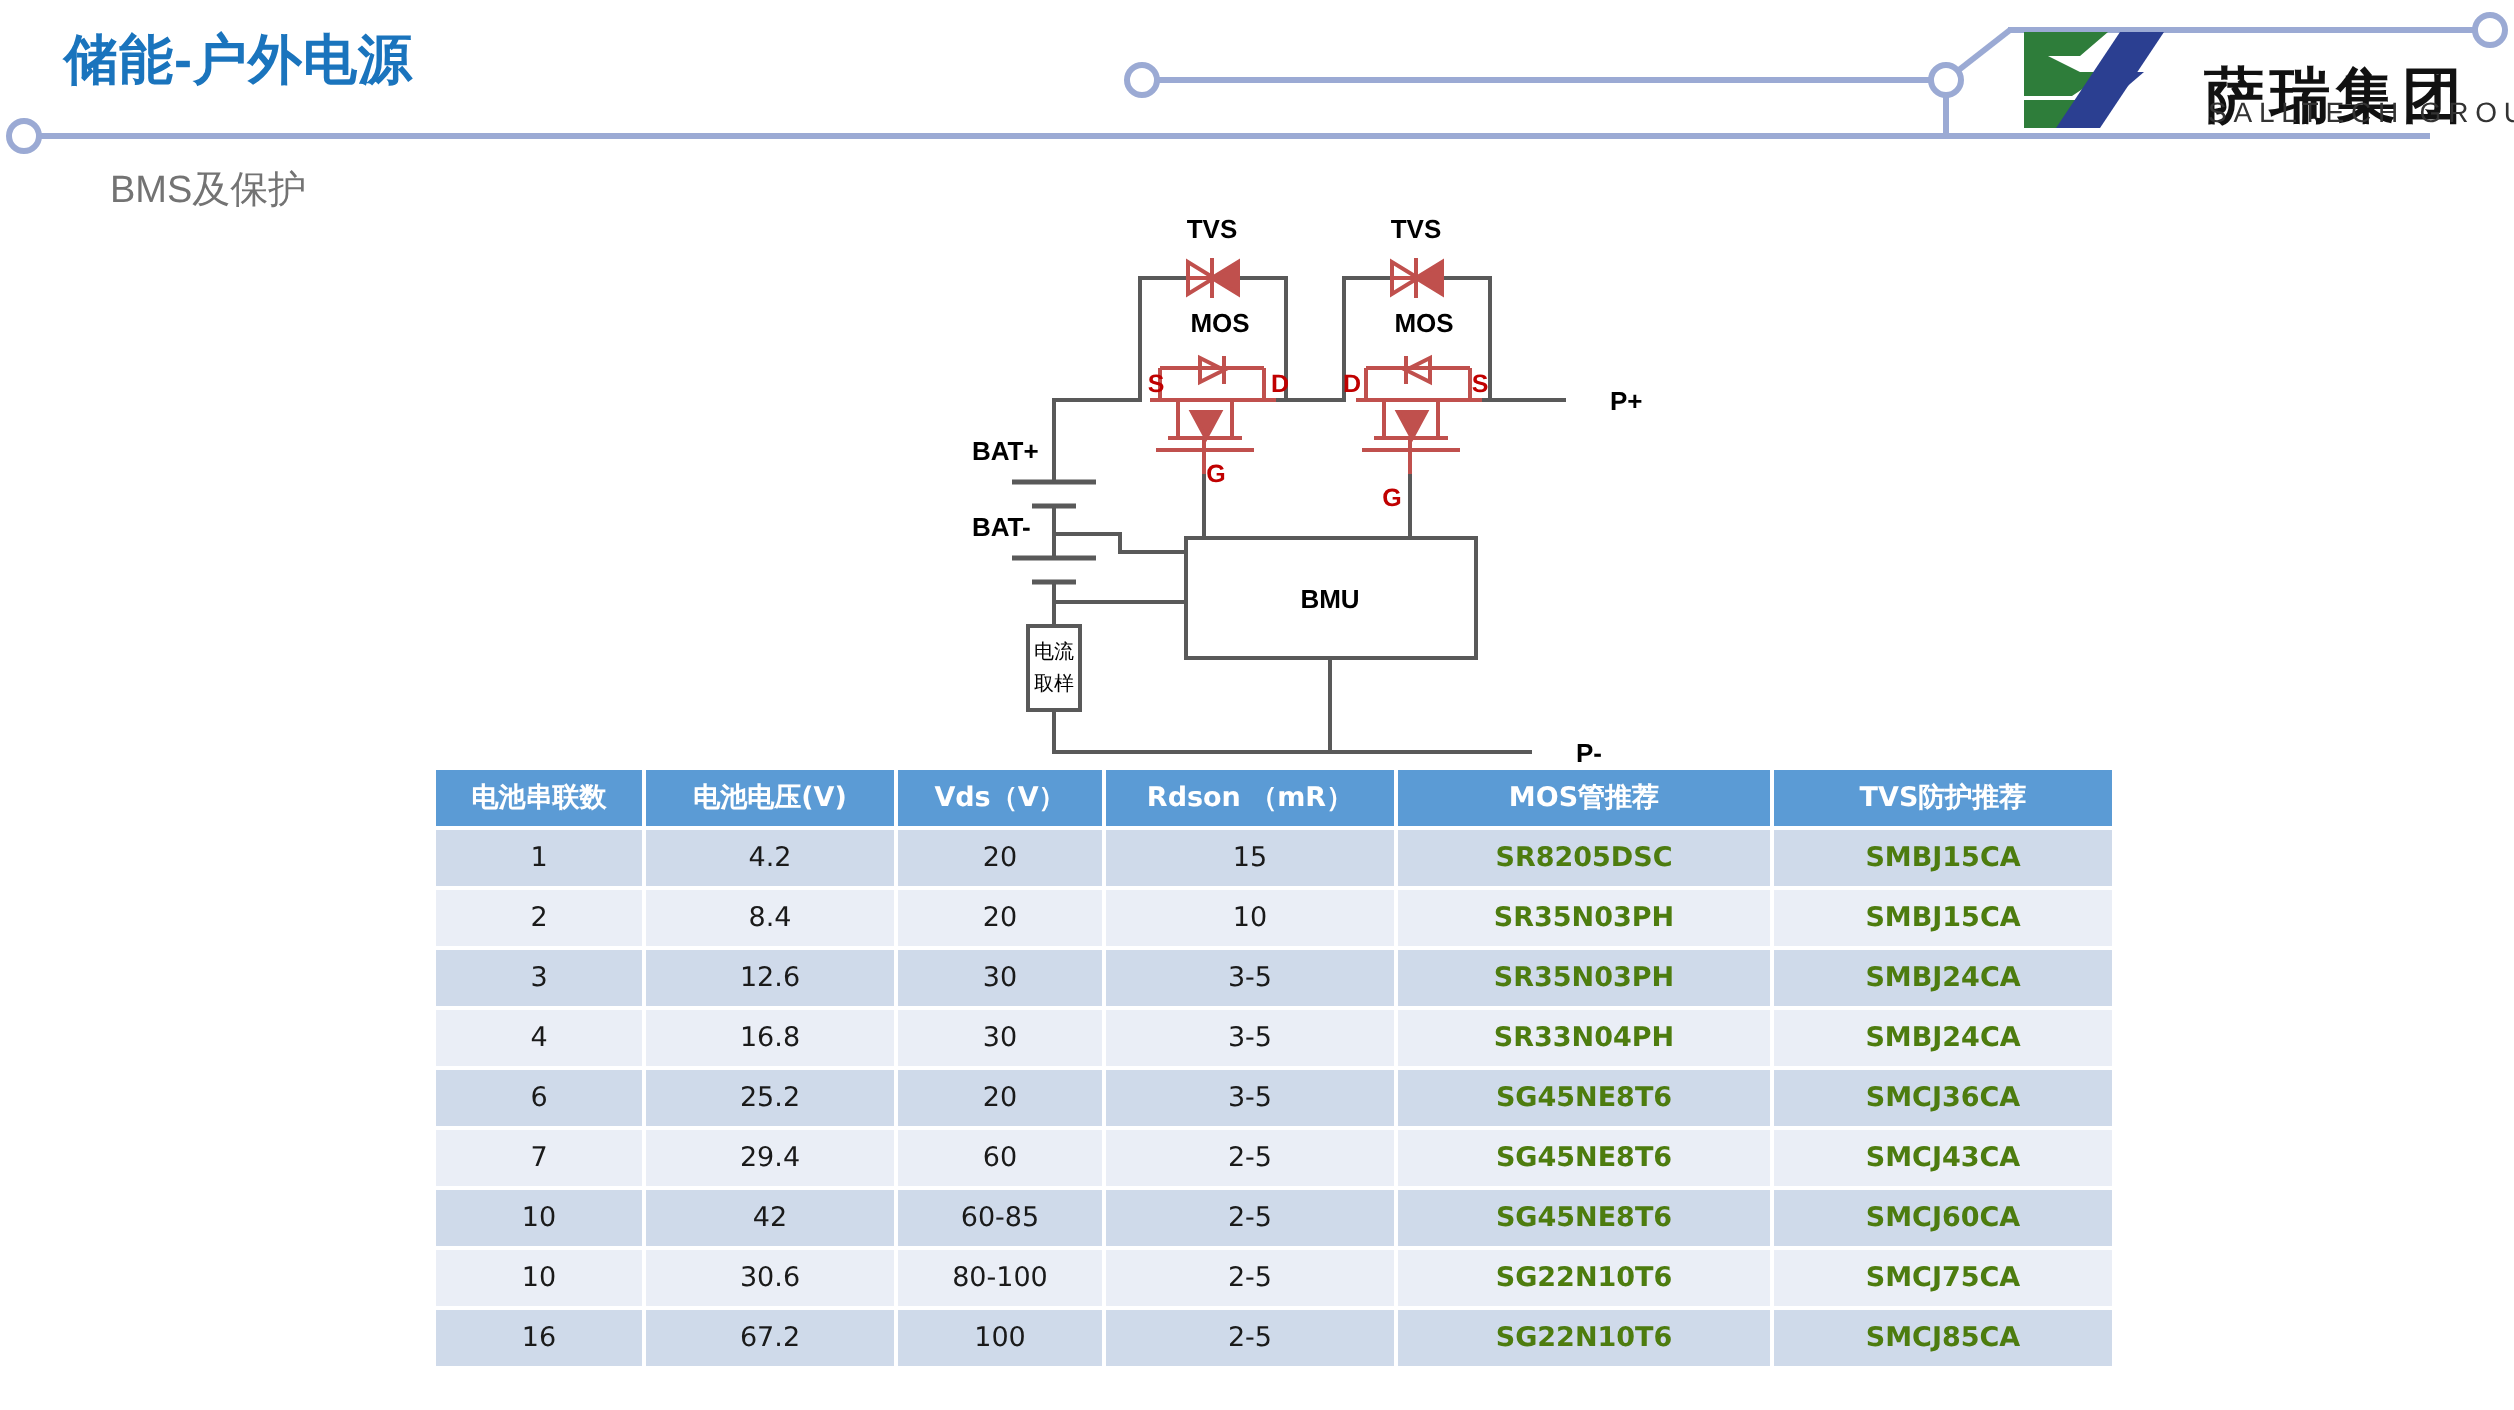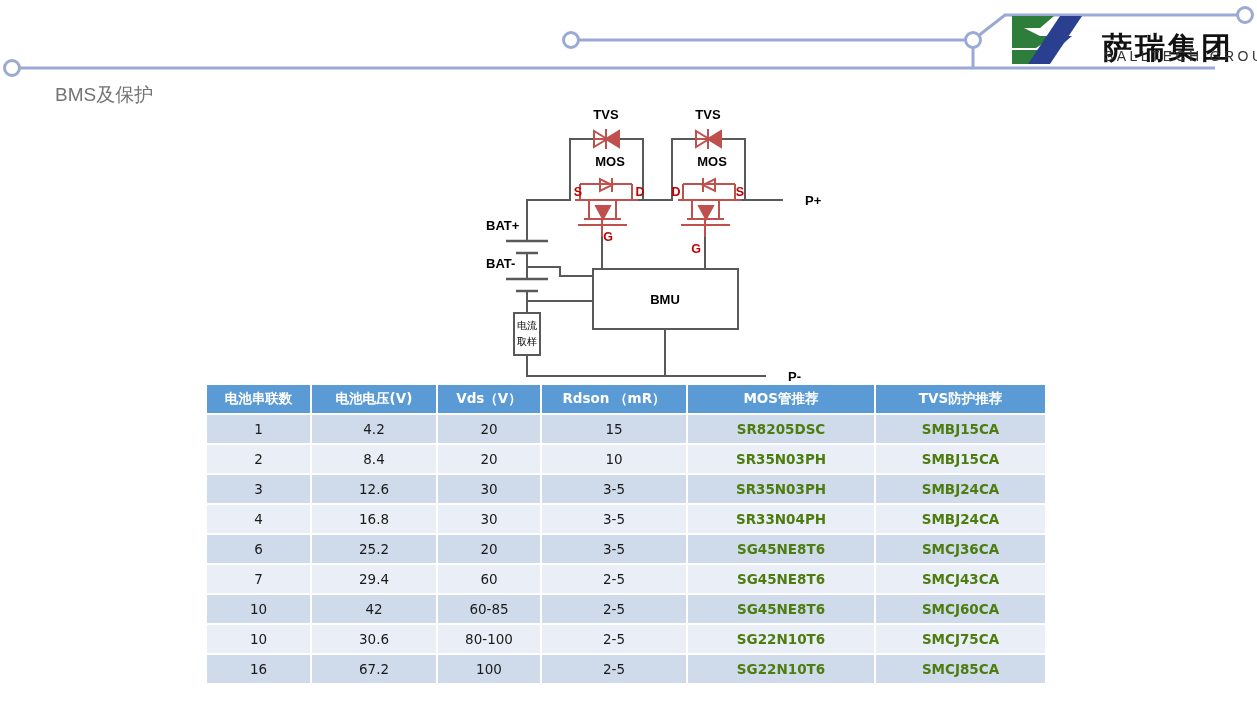--- a/index.html
+++ b/index.html
@@ -35,21 +35,21 @@
   #subtitle{
     position:absolute;left:55px;top:82px;
     font-size:19px;color:#737373;white-space:nowrap;
   }
 
   
   #circuit{position:absolute;left:460px;top:85px;width:400px;height:290px;margin-top:16px;}
 
   
   #spec-table{
-    position:absolute;left:207px;top:385px;
+    position:absolute;left:218px;top:385px;
     width:838px;border-collapse:collapse;
     table-layout:fixed;
   }
   #spec-table th{
     background:#5B9BD5;color:#ffffff;font-weight:bold;
     font-size:13.5px;height:28px;padding:0;text-align:center;
     border-right:2px solid #ffffff;border-bottom:2px solid #ffffff;
     font-family:"DejaVu Sans",sans-serif;
   }
   #spec-table th:last-child{border-right:none;}
@@ -63,20 +63,21 @@
   #spec-table tbody tr.even td{background:#EAEEF6;}
   #spec-table td.part{color:#4d7c0f;font-weight:bold;}
   .c0{width:104px;} .c1{width:126px;} .c2{width:104px;}
   .c3{width:146px;} .c4{width:188px;} .c5{width:170px;}
 </style>
 </head>
 <body>
 
 <div id="header">
 
+  <div id="page-title">储能-户外电源</div>
 
   <svg id="deco-svg" width="1257" height="90">
 
     <line x1="18" y1="68" x2="1215" y2="68" stroke="#9BAAD4" stroke-width="3"></line>
     <circle cx="12" cy="68" r="7.5" fill="#ffffff" stroke="#9BAAD4" stroke-width="3"></circle>
 
     <line x1="578" y1="40" x2="973" y2="40" stroke="#9BAAD4" stroke-width="3"></line>
     <circle cx="571" cy="40" r="7.5" fill="#ffffff" stroke="#9BAAD4" stroke-width="3"></circle>
 
     <line x1="973" y1="40" x2="973" y2="68" stroke="#9BAAD4" stroke-width="3"></line>

